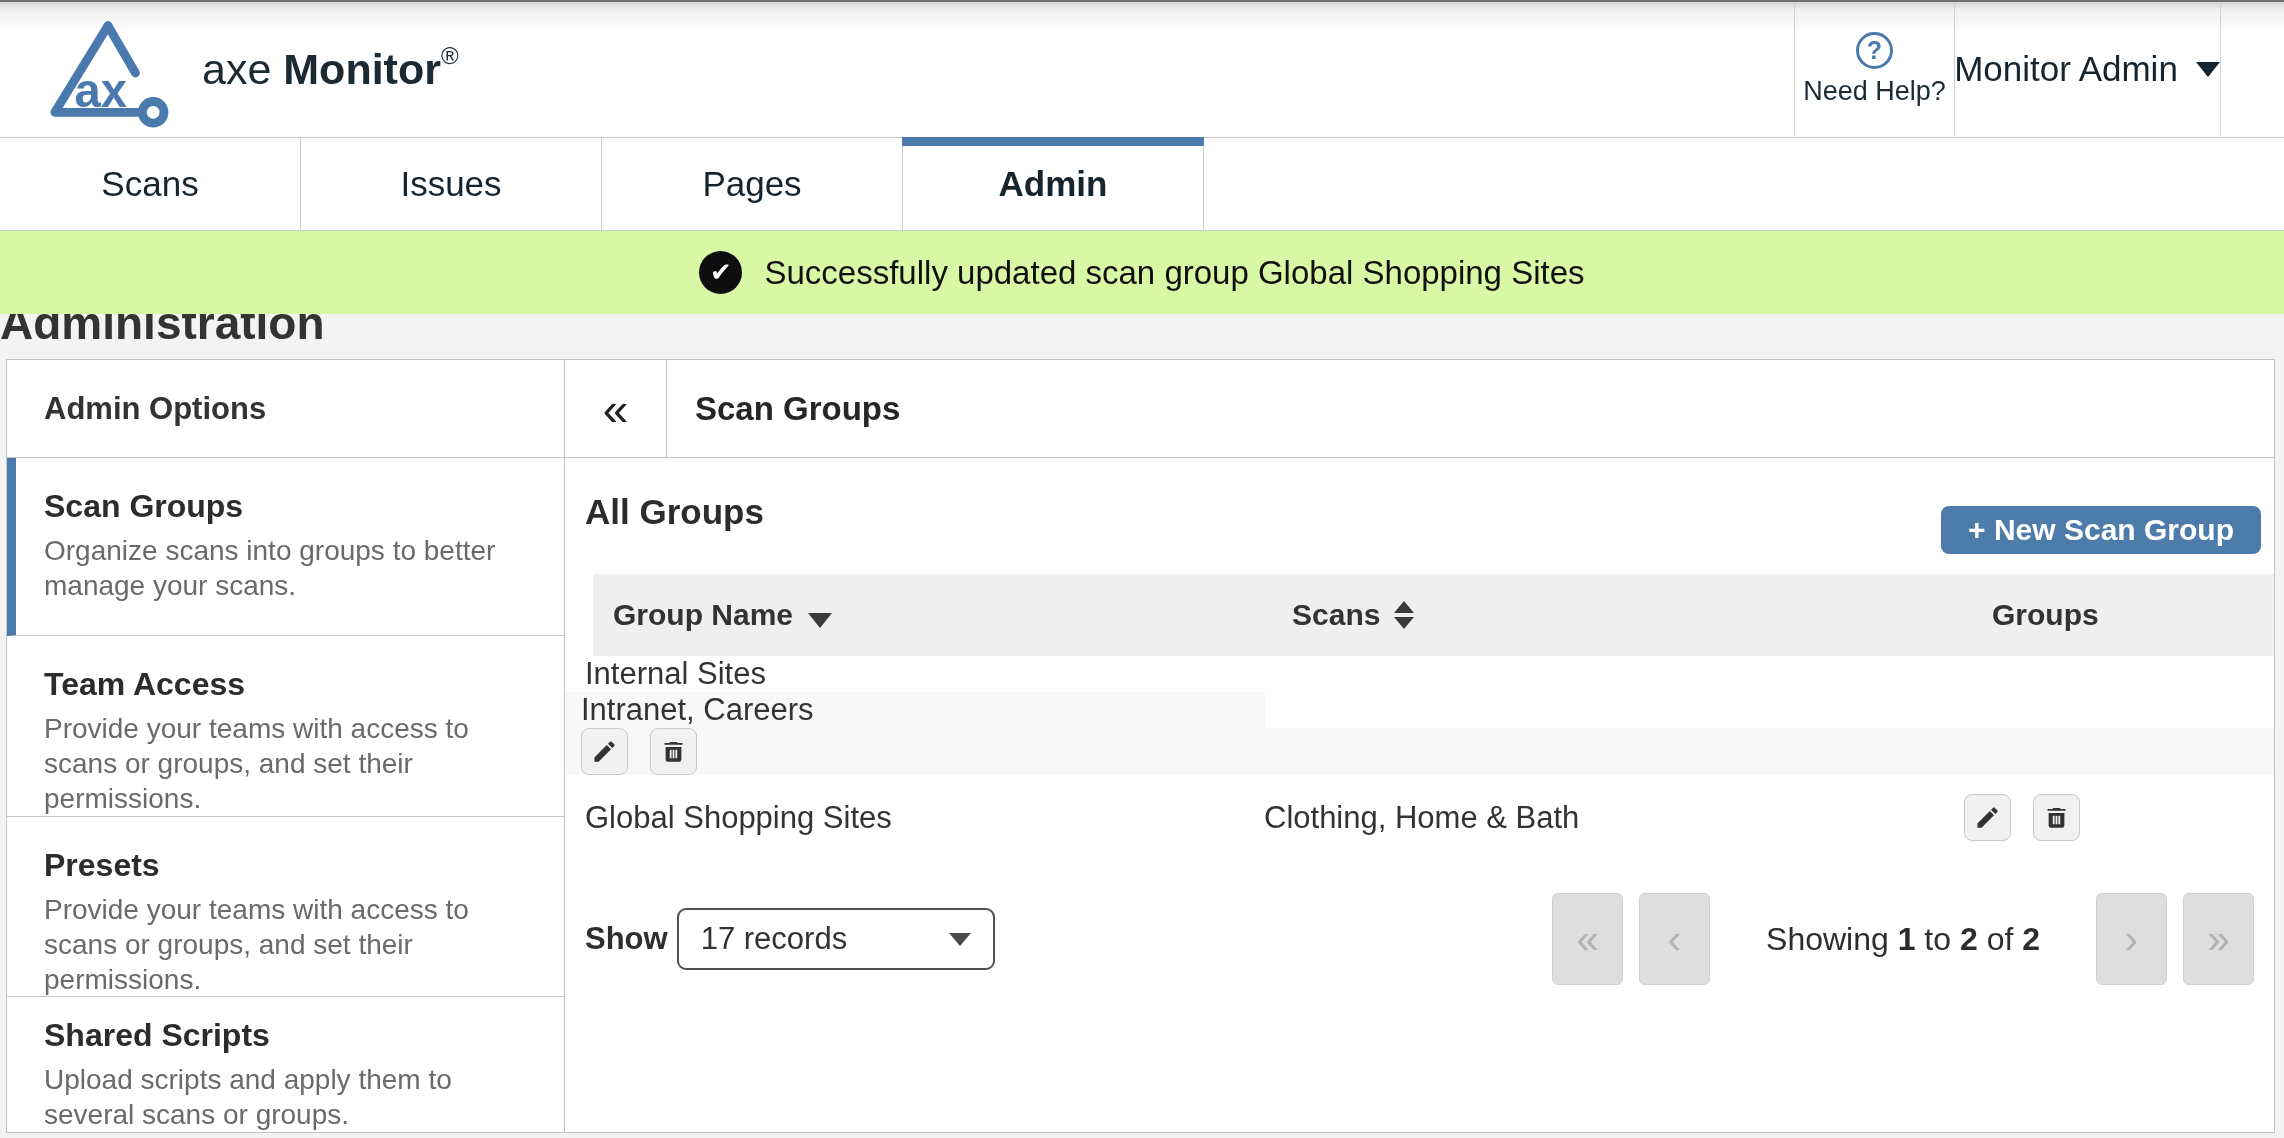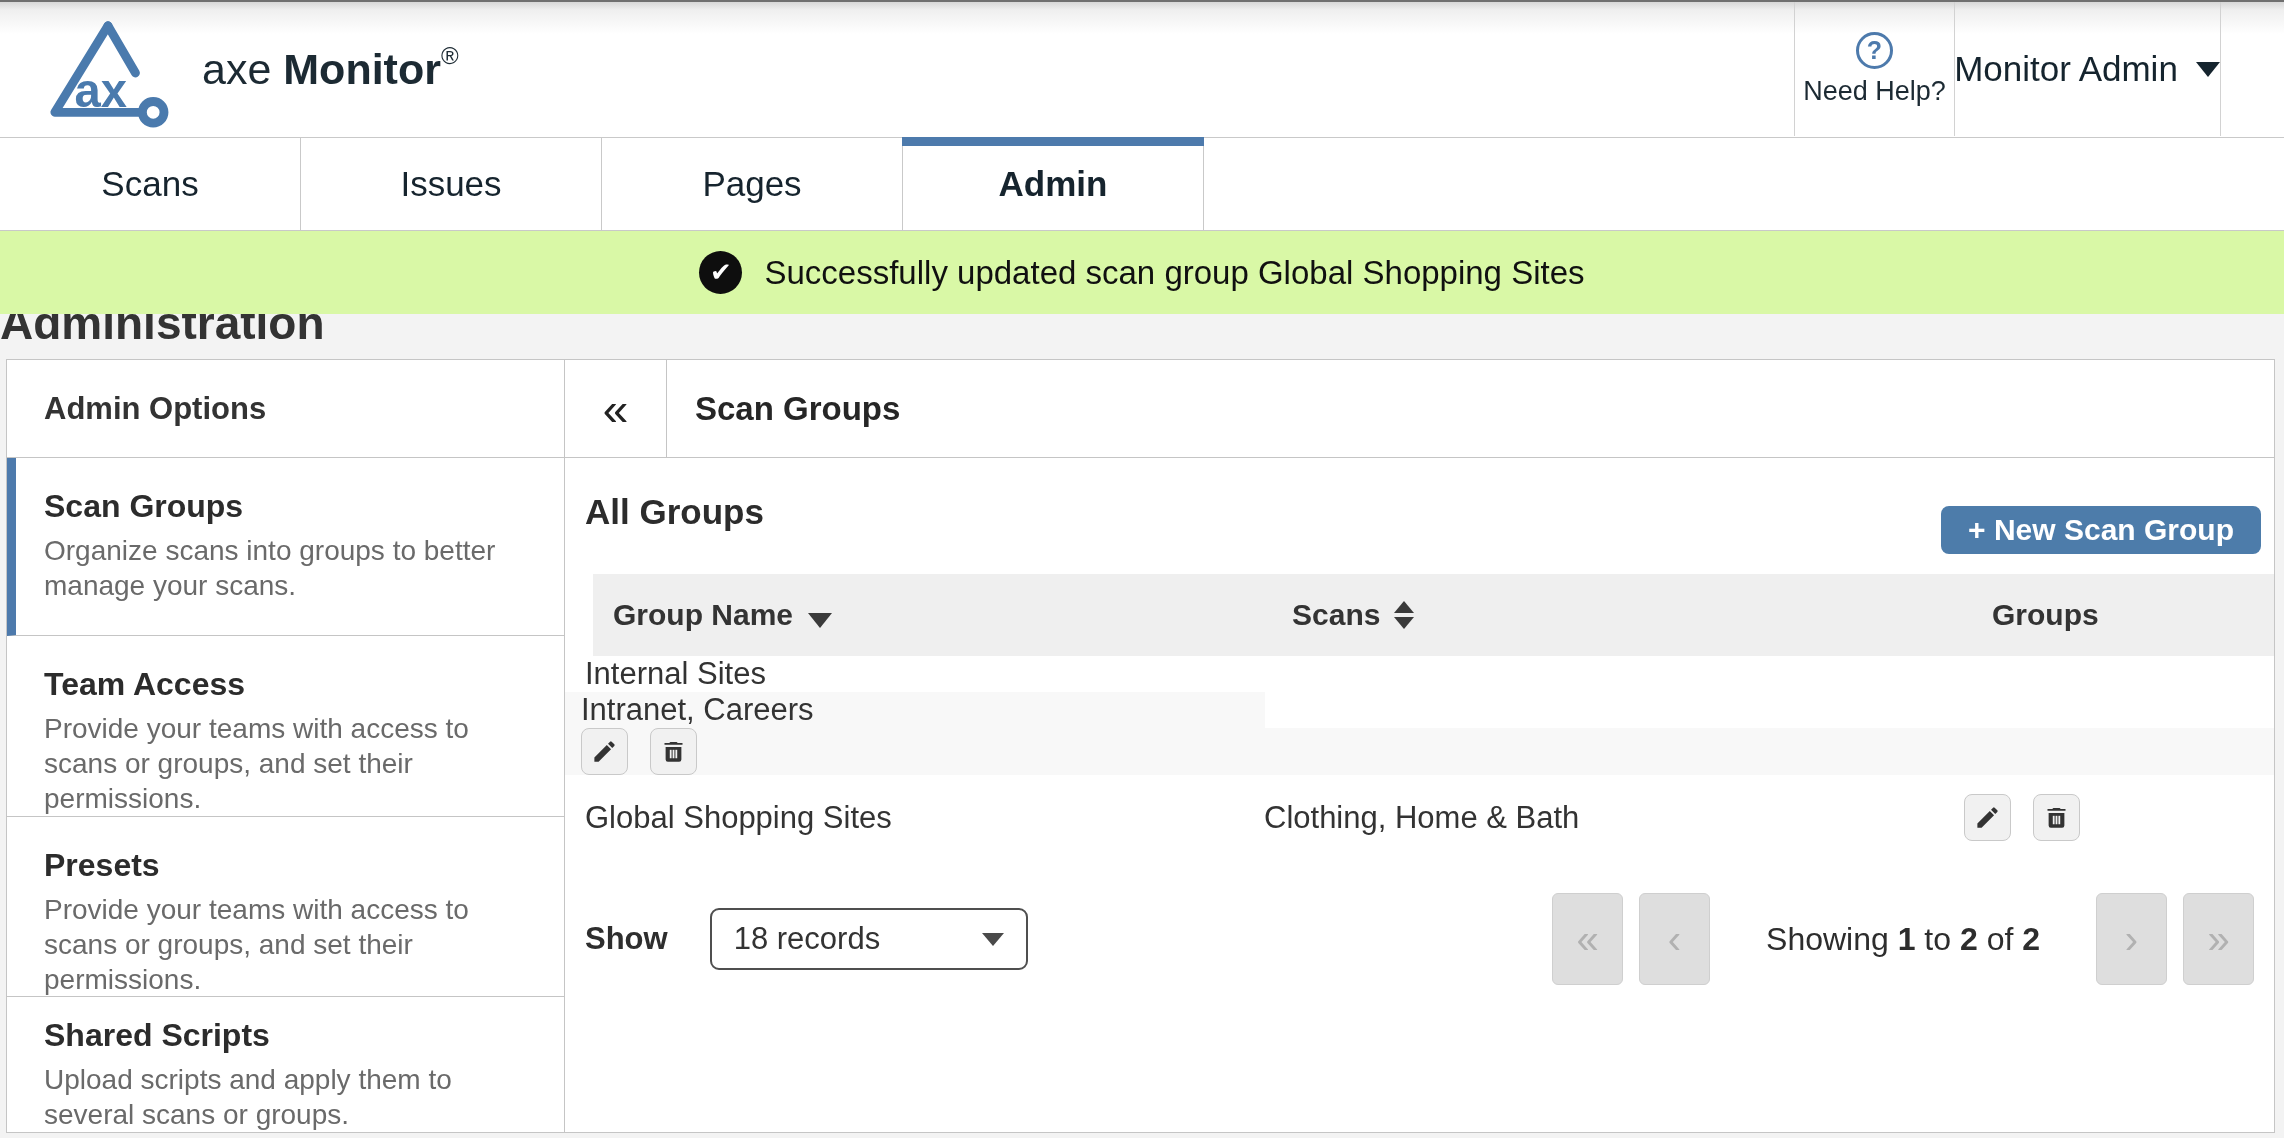--- a/index.html
+++ b/index.html
@@ -85,21 +85,21 @@
   .trow{height:107px;display:flex;font-size:31px;color:#333;}
   .trow1{border-bottom:1px solid #c2410c;flex-direction:column;}
   .trow1 .col2,.trow1 .col3{background:#f8f8f8;}
   .action-btn{width:47px;height:47px;border-radius:8px;background:#f1f1f1;border:1px solid #c9c9c9;
               display:flex;align-items:center;justify-content:center;margin-right:22px;cursor:pointer;padding:0;}
   .action-btn svg{width:27px;height:27px;}
 
   
   .pager{position:absolute;left:20px;right:20px;top:433px;height:96px;display:flex;align-items:center;
          justify-content:space-between;}
-  .pager-left{display:flex;align-items:center;gap:42px;}
+  .pager-left{display:flex;align-items:center;gap:9px;}
   .show-label{font-size:31px;font-weight:700;color:#2e2e2e;}
   .select-box{width:318px;height:62px;border:2px solid #4f4f4f;border-radius:9px;background:#fff;
               display:flex;align-items:center;justify-content:space-between;padding:0 22px;
               box-sizing:border-box;font-size:31px;color:#333;cursor:pointer;font-family:inherit;}
   .select-caret{width:0;height:0;border-left:11px solid transparent;border-right:11px solid transparent;
                 border-top:13px solid #4a4a4a;}
   .pager-right{display:flex;align-items:center;gap:16px;}
   .page-btn{width:71px;height:92px;background:#dedede;border:1px solid #cfcfcf;border-radius:6px;
             display:flex;align-items:center;justify-content:center;font-size:40px;color:#b1b1b1;
             cursor:default;font-family:inherit;padding:0;}
@@ -241,21 +241,21 @@
                   </svg>
               </button>
             </div>
           </div>
         </div>
 
         <div class="pager">
           <div class="pager-left">
             <span class="show-label">Show</span>
             <div class="select-box">
-              <span>18 records</span>
+              <span>17 records</span>
               <span class="select-caret"></span>
             </div>
           </div>
           <div class="pager-right">
             <button class="page-btn">
                 <span>«</span>
               </button>
             <button class="page-btn">
                 <span>‹</span>
               </button>

